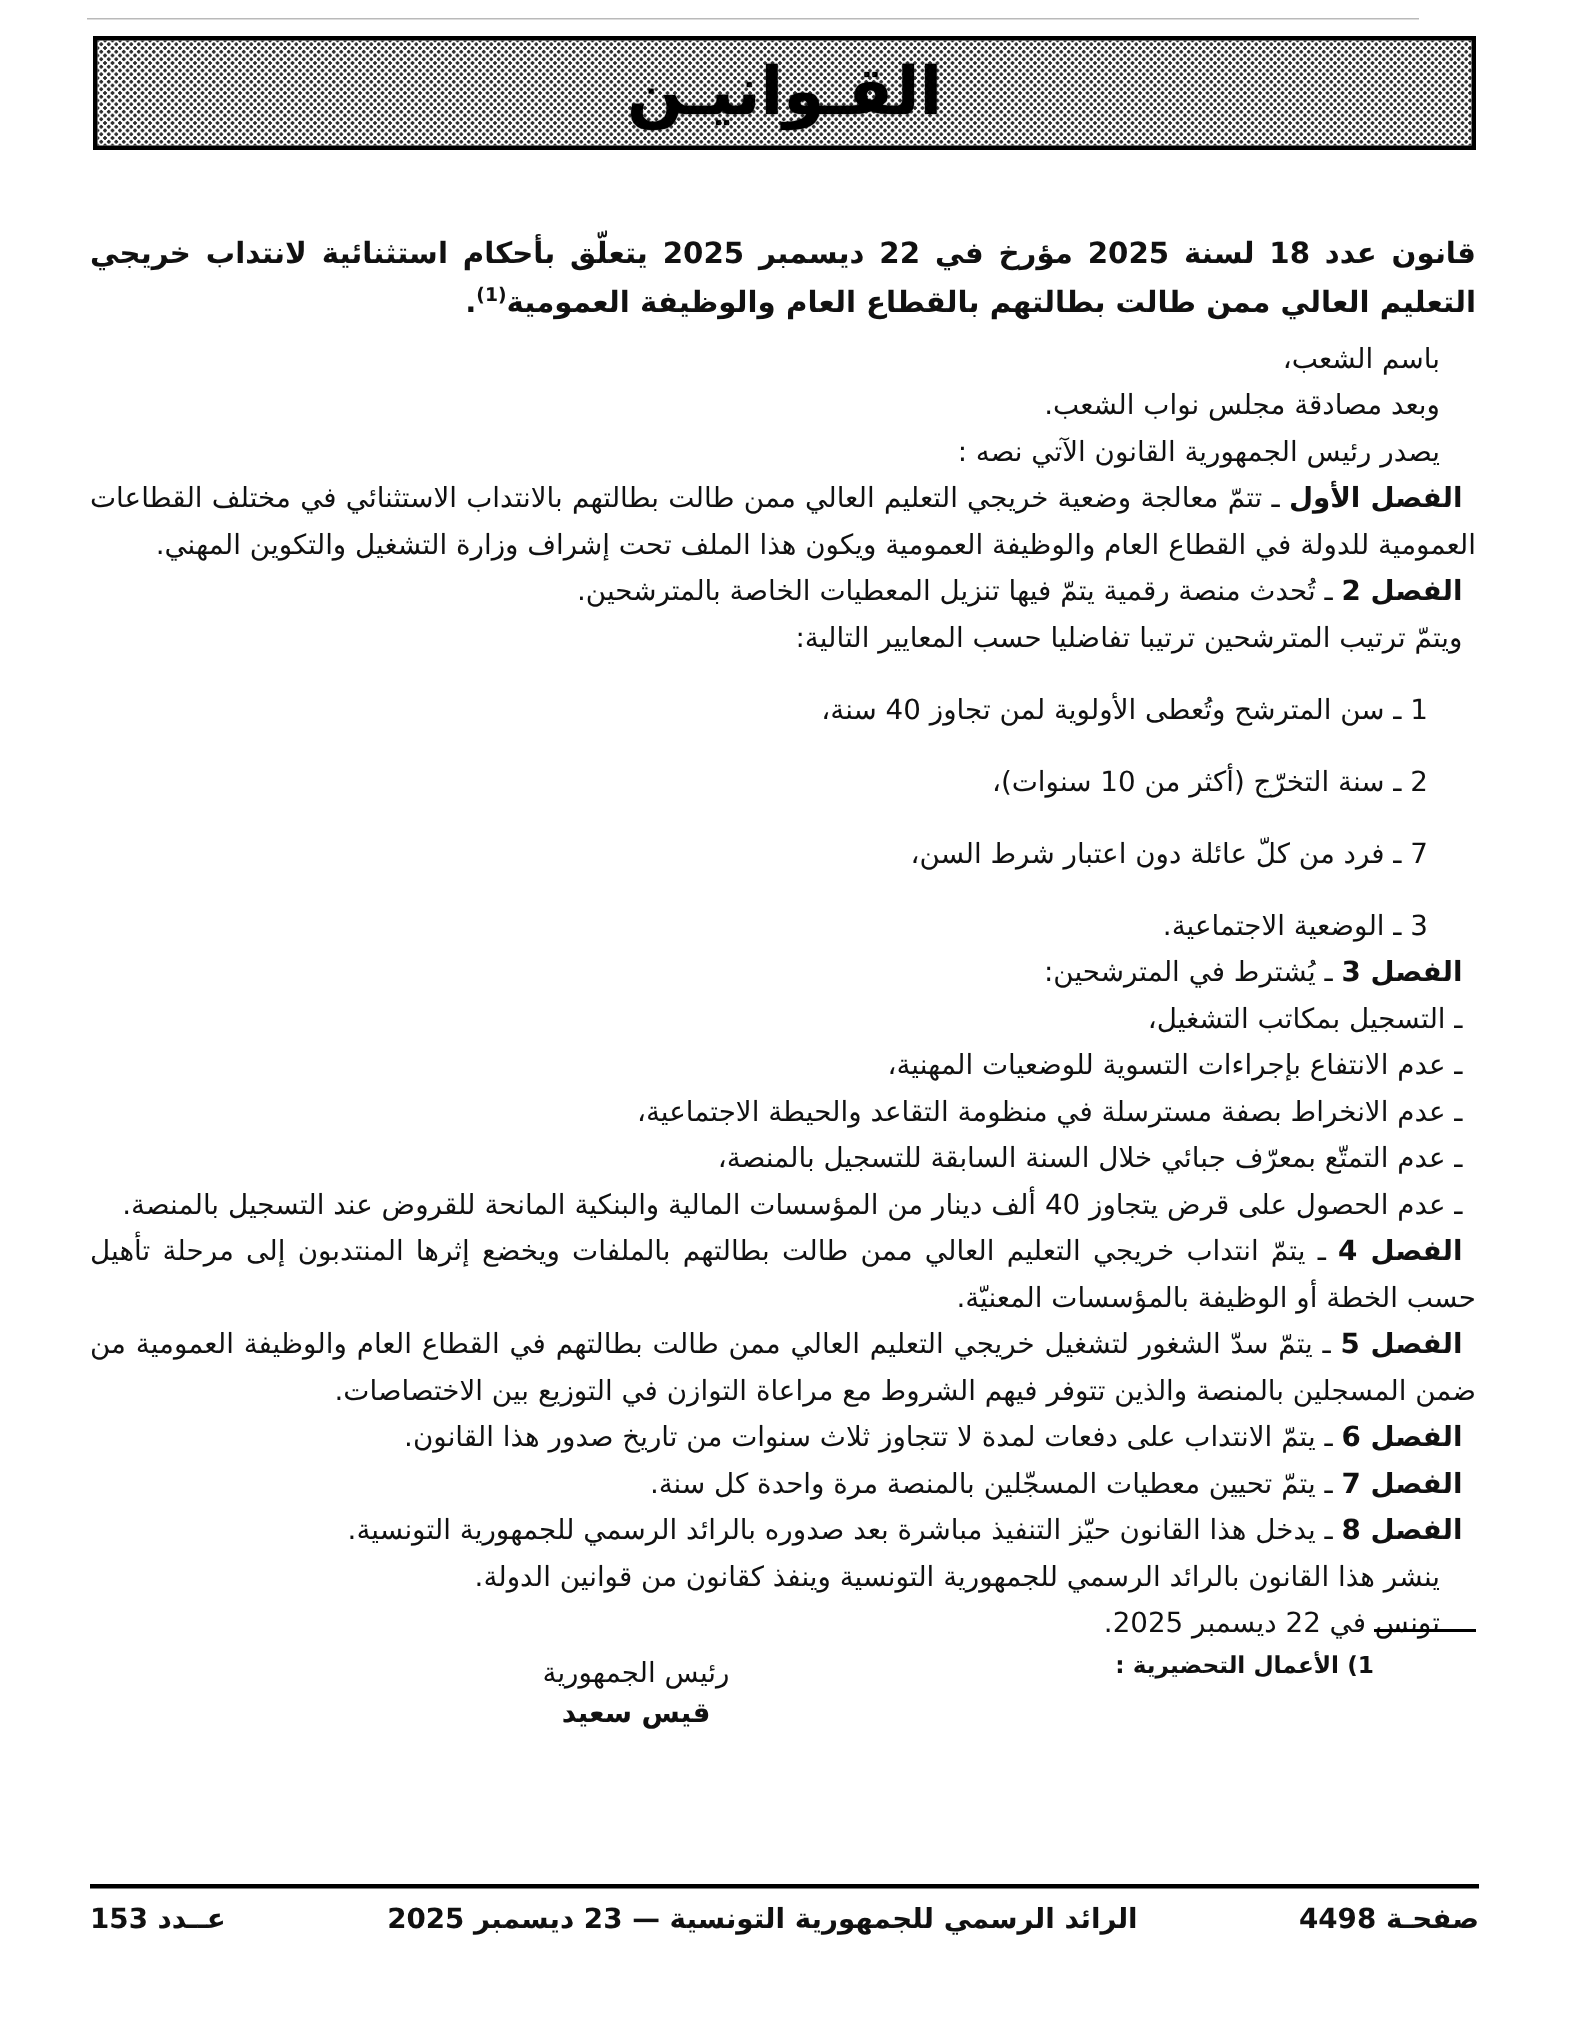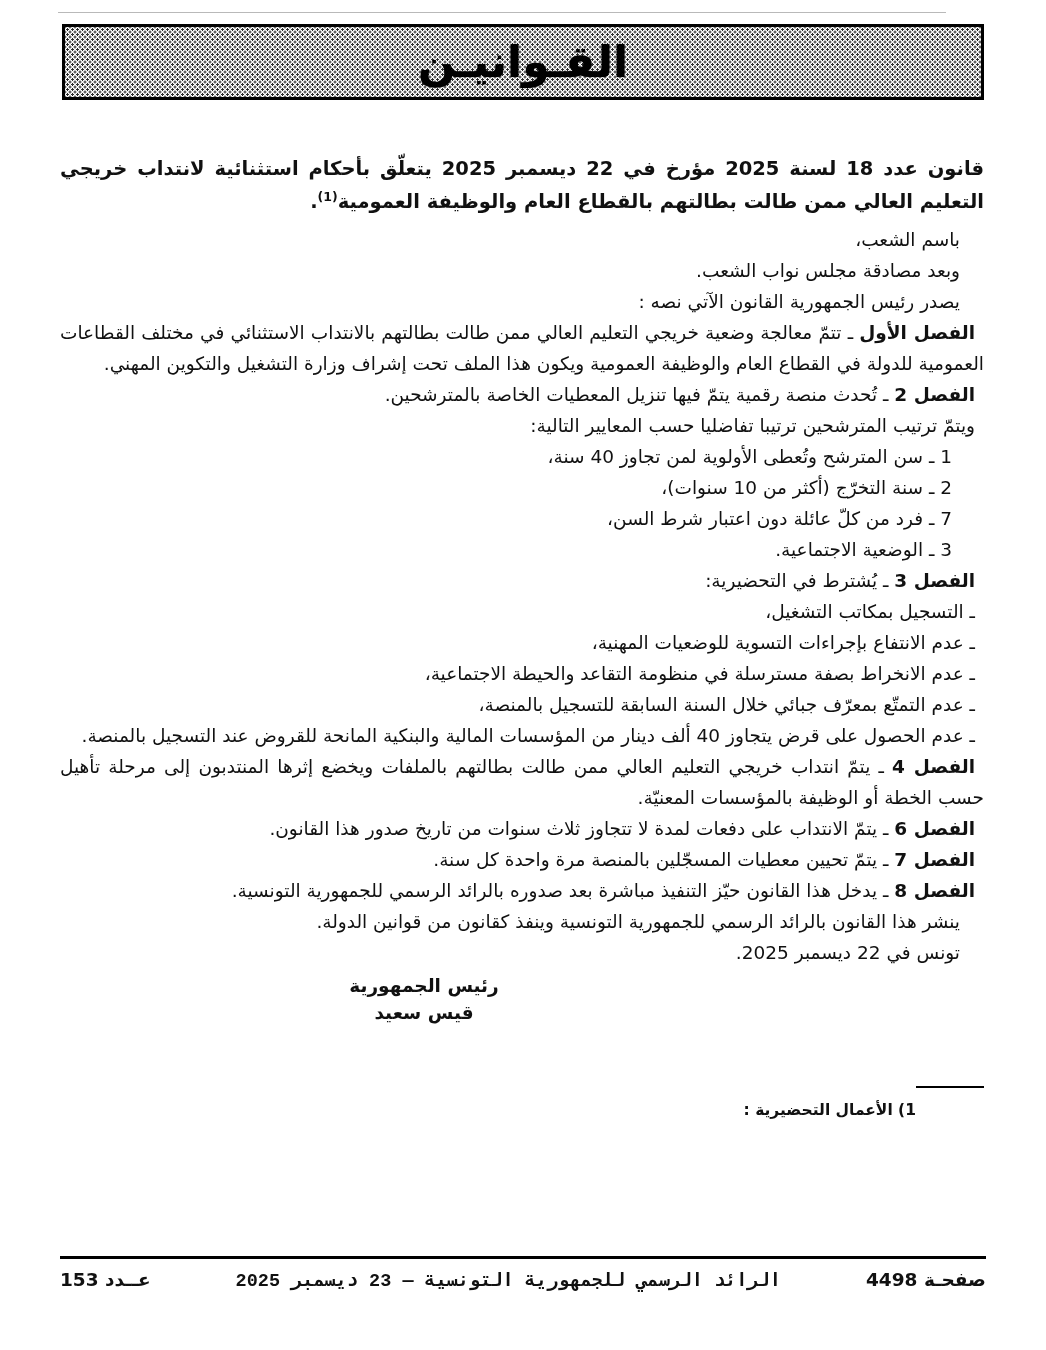--- a/index.html
+++ b/index.html
@@ -28,38 +28,38 @@
   }
   .content{
     position:absolute;top:152px;right:62px;left:60px;
     font-size:18.5px;line-height:31px;text-align:justify;
   }
   .law-title{font-weight:bold;font-size:19.5px;line-height:33px;margin:0 0 6px 0;}
   .law-title sup{font-size:12.5px;line-height:0;}
   p{margin:0;}
   .indent-sm{text-indent:24px;}
   .para{text-indent:9px;}
-  .crit{text-indent:32px;}
+  .crit{text-indent:32px;margin-top:17px;}
   .cond{text-indent:9px;}
   b.lead{font-weight:bold;}
   .signature{
     width:240px;margin:4px 440px 0 0;text-align:center;line-height:27px;
   }
-  .sig-title{display:block;font-weight:bold;}
+  .sig-title{display:block;}
   .sig-name{display:block;font-weight:bold;}
   .footnote{position:absolute;top:1086px;right:62px;left:60px;font-size:15.5px;line-height:26px;}
   .footnote-rule{width:68px;height:2px;background:#000;margin-bottom:9px;}
   .footnote-header{font-weight:bold;text-indent:68px;}
   .footnote-line{text-indent:0;}
   .footer{position:absolute;top:1256px;right:60px;left:60px;}
   .footer-rule{height:3px;background:#000;margin-bottom:10px;}
   .footer-row{display:flex;justify-content:space-between;align-items:baseline;
     font-weight:bold;font-size:18.5px;}
   .footer-page{white-space:nowrap;}
-  .footer-center{white-space:nowrap;text-align:center;font-family:Liberation Mono, monospace;}
+  .footer-center{white-space:nowrap;text-align:center;}
   .footer-issue{white-space:nowrap;letter-spacing:1px;}
 </style>
 </head>
 <body>
 
 <div class="page">
 
   <div class="top-hairline"></div>
 
   <div class="banner">
@@ -78,30 +78,31 @@
 
     <p class="para"><b class="lead">الفصل 2</b><span> ـ تُحدث منصة رقمية يتمّ فيها تنزيل المعطيات الخاصة بالمترشحين.</span></p>
 
     <p class="para">ويتمّ ترتيب المترشحين ترتيبا تفاضليا حسب المعايير التالية:</p>
 
     <p class="crit">1 ـ سن المترشح وتُعطى الأولوية لمن تجاوز 40 سنة،</p>
     <p class="crit">2 ـ سنة التخرّج (أكثر من 10 سنوات)،</p>
     <p class="crit">7 ـ فرد من كلّ عائلة دون اعتبار شرط السن،</p>
     <p class="crit">3 ـ الوضعية الاجتماعية.</p>
 
-    <p class="para"><b class="lead">الفصل 3</b><span> ـ يُشترط في التحضيرية:</span></p>
+    <p class="para"><b class="lead">الفصل 3</b><span> ـ يُشترط في المترشحين:</span></p>
 
     <p class="cond">ـ التسجيل بمكاتب التشغيل،</p>
     <p class="cond">ـ عدم الانتفاع بإجراءات التسوية للوضعيات المهنية،</p>
     <p class="cond">ـ عدم الانخراط بصفة مسترسلة في منظومة التقاعد والحيطة الاجتماعية،</p>
     <p class="cond">ـ عدم التمتّع بمعرّف جبائي خلال السنة السابقة للتسجيل بالمنصة،</p>
     <p class="cond">ـ عدم الحصول على قرض يتجاوز 40 ألف دينار من المؤسسات المالية والبنكية المانحة للقروض عند التسجيل بالمنصة.</p>
 
     <p class="para"><b class="lead">الفصل 4</b><span> ـ يتمّ انتداب خريجي التعليم العالي ممن طالت بطالتهم بالملفات ويخضع إثرها المنتدبون إلى مرحلة تأهيل حسب الخطة أو الوظيفة بالمؤسسات المعنيّة.</span></p>
 
+    <p class="para"><b class="lead">الفصل 5</b><span> ـ يتمّ سدّ الشغور لتشغيل خريجي التعليم العالي ممن طالت بطالتهم في القطاع العام والوظيفة العمومية من ضمن المسجلين بالمنصة والذين تتوفر فيهم الشروط مع مراعاة التوازن في التوزيع بين الاختصاصات.</span></p>
 
     <p class="para"><b class="lead">الفصل 6</b><span> ـ يتمّ الانتداب على دفعات لمدة لا تتجاوز ثلاث سنوات من تاريخ صدور هذا القانون.</span></p>
 
     <p class="para"><b class="lead">الفصل 7</b><span> ـ يتمّ تحيين معطيات المسجّلين بالمنصة مرة واحدة كل سنة.</span></p>
 
     <p class="para"><b class="lead">الفصل 8</b><span> ـ يدخل هذا القانون حيّز التنفيذ مباشرة بعد صدوره بالرائد الرسمي للجمهورية التونسية.</span></p>
 
     <p class="indent-sm">ينشر هذا القانون بالرائد الرسمي للجمهورية التونسية وينفذ كقانون من قوانين الدولة.</p>
     <p class="indent-sm">تونس في 22 ديسمبر 2025.</p>
 

